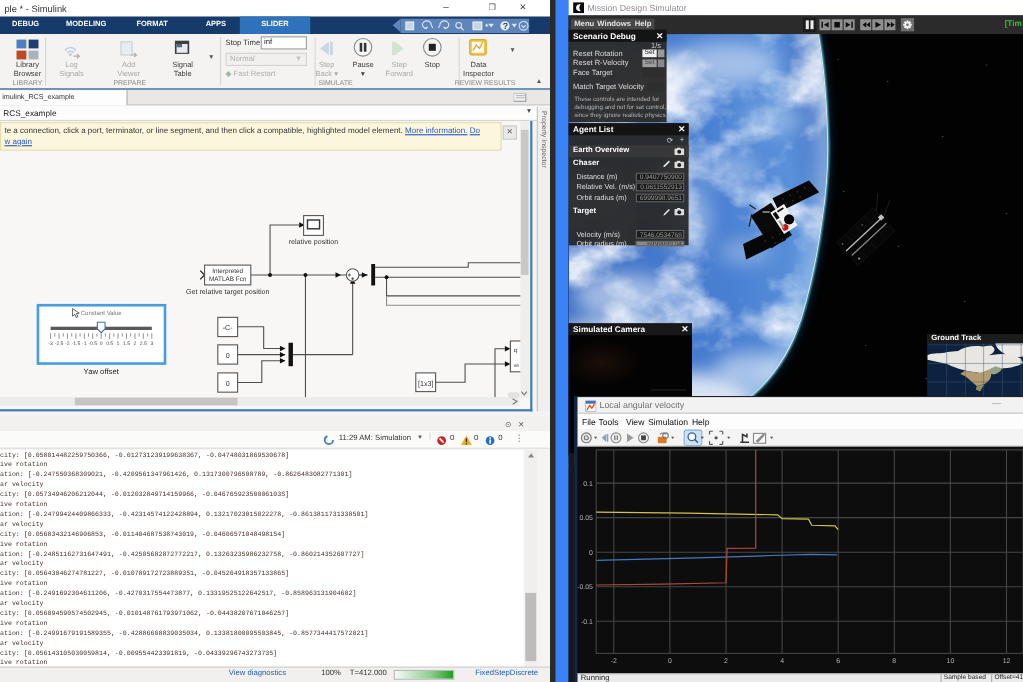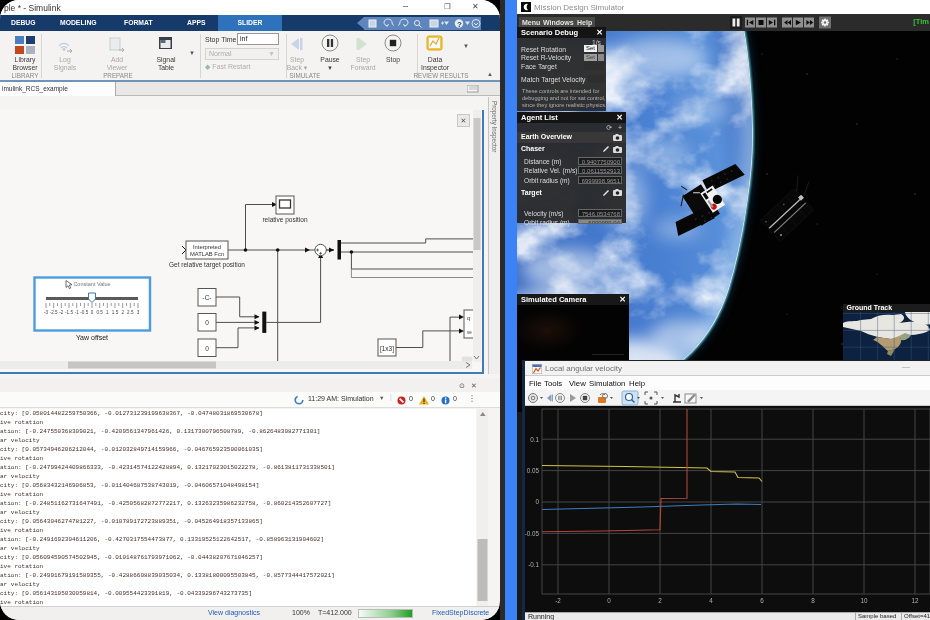--- a/index.html
+++ b/index.html
@@ -1,20 +1,20 @@
 <!DOCTYPE html>
 <html><head>
 <meta charset="utf-8">
 <style>
   * { margin:0; padding:0; box-sizing:border-box; }
   html,body { width:930px; height:620px; overflow:hidden; background:#000; }
   #root { position:relative; width:930px; height:620px; font-family:"Liberation Sans", sans-serif; }
   .abs { position:absolute; }
   
-  #left { left:0; top:0; width:500px; height:620px; background:#f5f4f2; overflow:hidden;border-radius:19px; }
+  #left { left:0; top:0; width:500px; height:620px; background:#f5f4f2; overflow:hidden; }
   #sl-title { left:0; top:0; width:500px; height:15px; background:#fff; font-size:8.5px; color:#333; }
   #sl-tabbar { left:0; top:15px; width:500px; height:16px; background:#163a69; }
   .sl-tab { position:absolute; top:0; height:16px; line-height:16px; color:#fff; font-size:6.8px; font-weight:bold; }
   #sl-slider-tab { position:absolute; left:218px; top:0; width:64px; height:16px; background:#2d72ba; color:#fff; font-size:6.8px; font-weight:bold; text-align:center; line-height:16px; }
   #qaccess { position:absolute; left:364px; top:1.5px; width:117px; height:13px; background:#5f85bd; }
   #qaccess:before { content:""; position:absolute; left:-7px; top:0; border-top:6.5px solid transparent; border-bottom:6.5px solid transparent; border-right:7px solid #5f85bd; }
   #sl-ribbon { left:0; top:31px; width:500px; height:51px; background:#f4f3f1; border-bottom:2px solid #6e94ba; }
   .rib-div { position:absolute; top:3px; width:1px; height:44px; background:#d8d6d3; }
   .rib-lbl { position:absolute; top:41px; font-size:6.3px; color:#8a8885; width:100px; text-align:center; }
   .rib-txt { position:absolute; font-size:6.8px; color:#3a3a3a; text-align:center; line-height:8px; width:60px; }
@@ -161,21 +161,24 @@
       <div class="rib-lbl" style="left:391px;">REVIEW RESULTS</div>
       <div style="position:absolute;left:487px;top:40px;font-size:6px;color:#555;">▲</div>
     </div>
     <div id="doctabs" class="abs">
         <div id="doctab1">imulink_RCS_example</div>
       <svg width="12" height="8" style="position:absolute;left:467px;top:3px;">
           <rect x="0" y="0" width="11" height="7" fill="#f8f8f8" stroke="#999"></rect>
           <path d="M2 2 h8 M2 4 h8" stroke="#999" stroke-width="0.7"></path>
         </svg>
     </div>
+    <div id="crumb" class="abs"><span style="padding-left:3px;">RCS_example</span><span style="position:absolute;right:16px;top:0;font-size:6px;color:#444;">▼</span></div>
     <div id="canvas" class="abs">
+      <div id="notif">te a connection, click a port, terminator, or line segment, and then click a compatible, highlighted model element. <a>More information.</a> <a>Do</a><br><a>w again</a>
+        </div>
       <div style="position:absolute;left:457px;top:4px;width:13px;height:13px;background:#e9e9e7;border:1px solid #c8c8c6;color:#555;font-size:7px;text-align:center;line-height:12px;">✕</div>
       <svg id="diagram" width="484" height="264" viewBox="0 110 484 264" style="position:absolute;left:0;top:0;">
 
         <g stroke="#4f4f4f" stroke-width="1" fill="none">
           <path d="M228 250 L334 250"></path>
           <path d="M245.5 250 L245.5 204.5 L272 204.5"></path>
           <path d="M277.7 250 L277.7 362"></path>
           <path d="M326.3 250 L334 250"></path>
           <path d="M320.6 322.4 L320.6 257"></path>
           <path d="M216 297 L239.7 297 L239.7 316.8 L259 316.8"></path>

